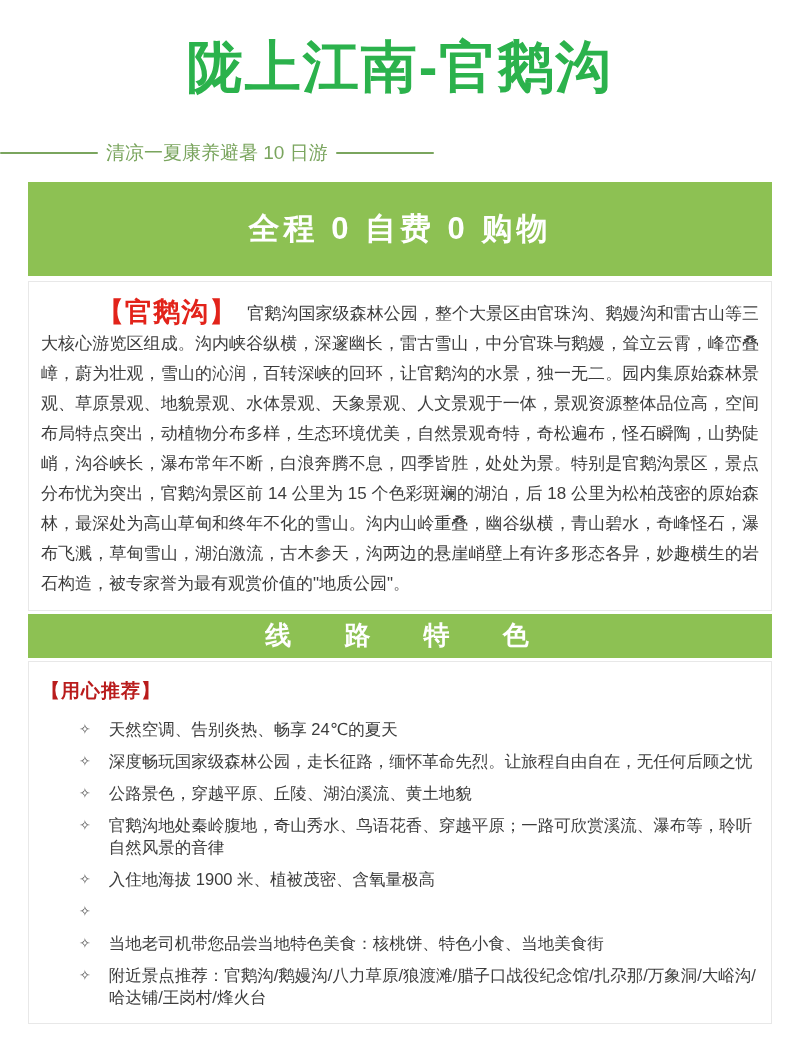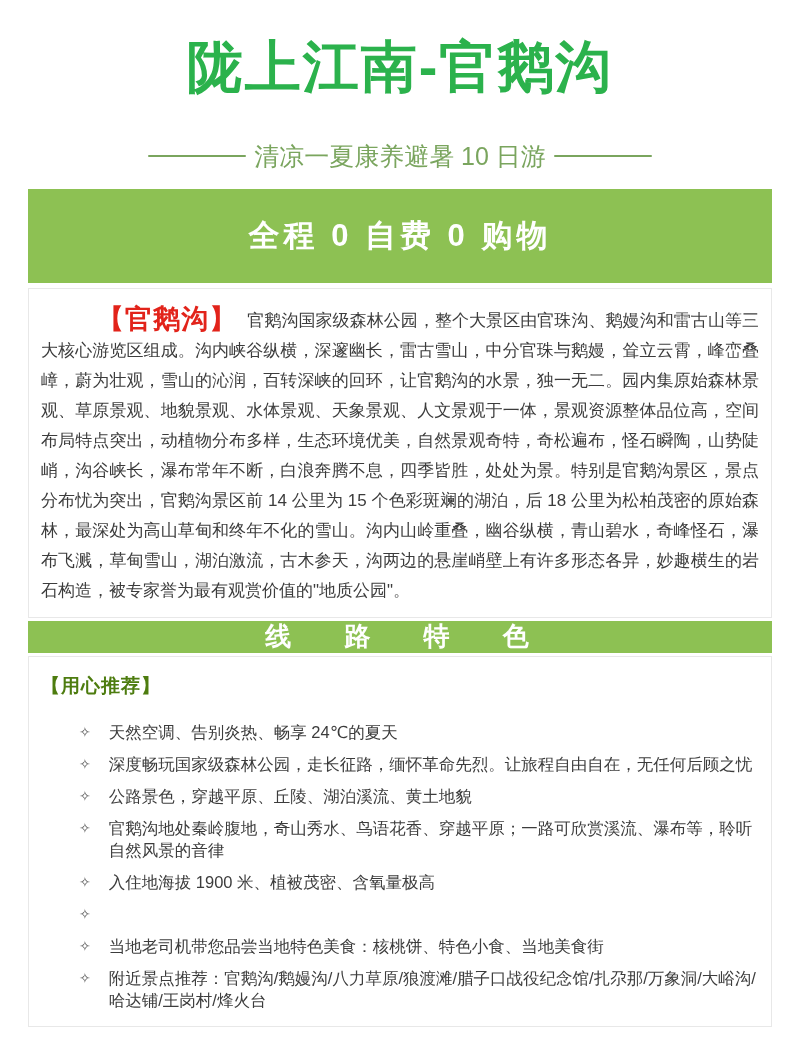--- a/index.html
+++ b/index.html
@@ -20,45 +20,44 @@
     color: #2bb24c;
     font-size: 56px;
     font-weight: 900;
     letter-spacing: 2px;
     line-height: 1.1;
   }
   .subtitle-row {
     margin-top: 42px;
     display: flex;
     align-items: center;
-    justify-content: center;
     gap: 8px;
     color: #7aa55e;
-    font-size: 25px;
+    font-size: 19px;
     font-weight: 500;
   }
   .sub-line {
     width: 98px;
     height: 2px;
     background: #7aa55e;
     border-radius: 1px;
   }
 
   
   .banner {
     margin: 16px 28px 0 28px;
     background: #8dc153;
     color: #ffffff;
     display: flex;
     align-items: center;
     justify-content: center;
     font-weight: bold;
   }
   .banner-lg { height: 94px; font-size: 31px; letter-spacing: 4px; }
-  .banner-sm { margin-top: 3px; height: 32px; font-size: 26px; letter-spacing: 6px; word-spacing: 34px; }
+  .banner-sm { margin-top: 3px; height: 44px; font-size: 26px; letter-spacing: 6px; word-spacing: 34px; }
 
   
   .box {
     margin: 5px 28px 0 28px;
     border: 1px solid #e8e8e8;
     background: #ffffff;
     box-sizing: border-box;
   }
   .intro-box { padding: 15px 12px 11px 12px; }
   .intro-para {
@@ -74,24 +73,24 @@
     font-size: 27px;
     font-weight: bold;
     margin-right: 10px;
     vertical-align: -2px;
     letter-spacing: 1px;
   }
 
   .features-box { margin-top: 3px; padding: 14px 10px 10px 10px; }
 
   .sec-heading {
-    color: #4d7c0f;
+    color: #b91c1c;
     font-size: 19px;
     font-weight: bold;
-    margin: 2px 0 17px 2px;
+    margin: 2px 0 9px 2px;
     letter-spacing: 1px;
   }
 
   .flist { list-style: none; margin: 0; padding: 0; }
   .fitem {
     display: flex;
     align-items: flex-start;
     padding: 5px 0;
     font-size: 16.5px;
     line-height: 22px;

